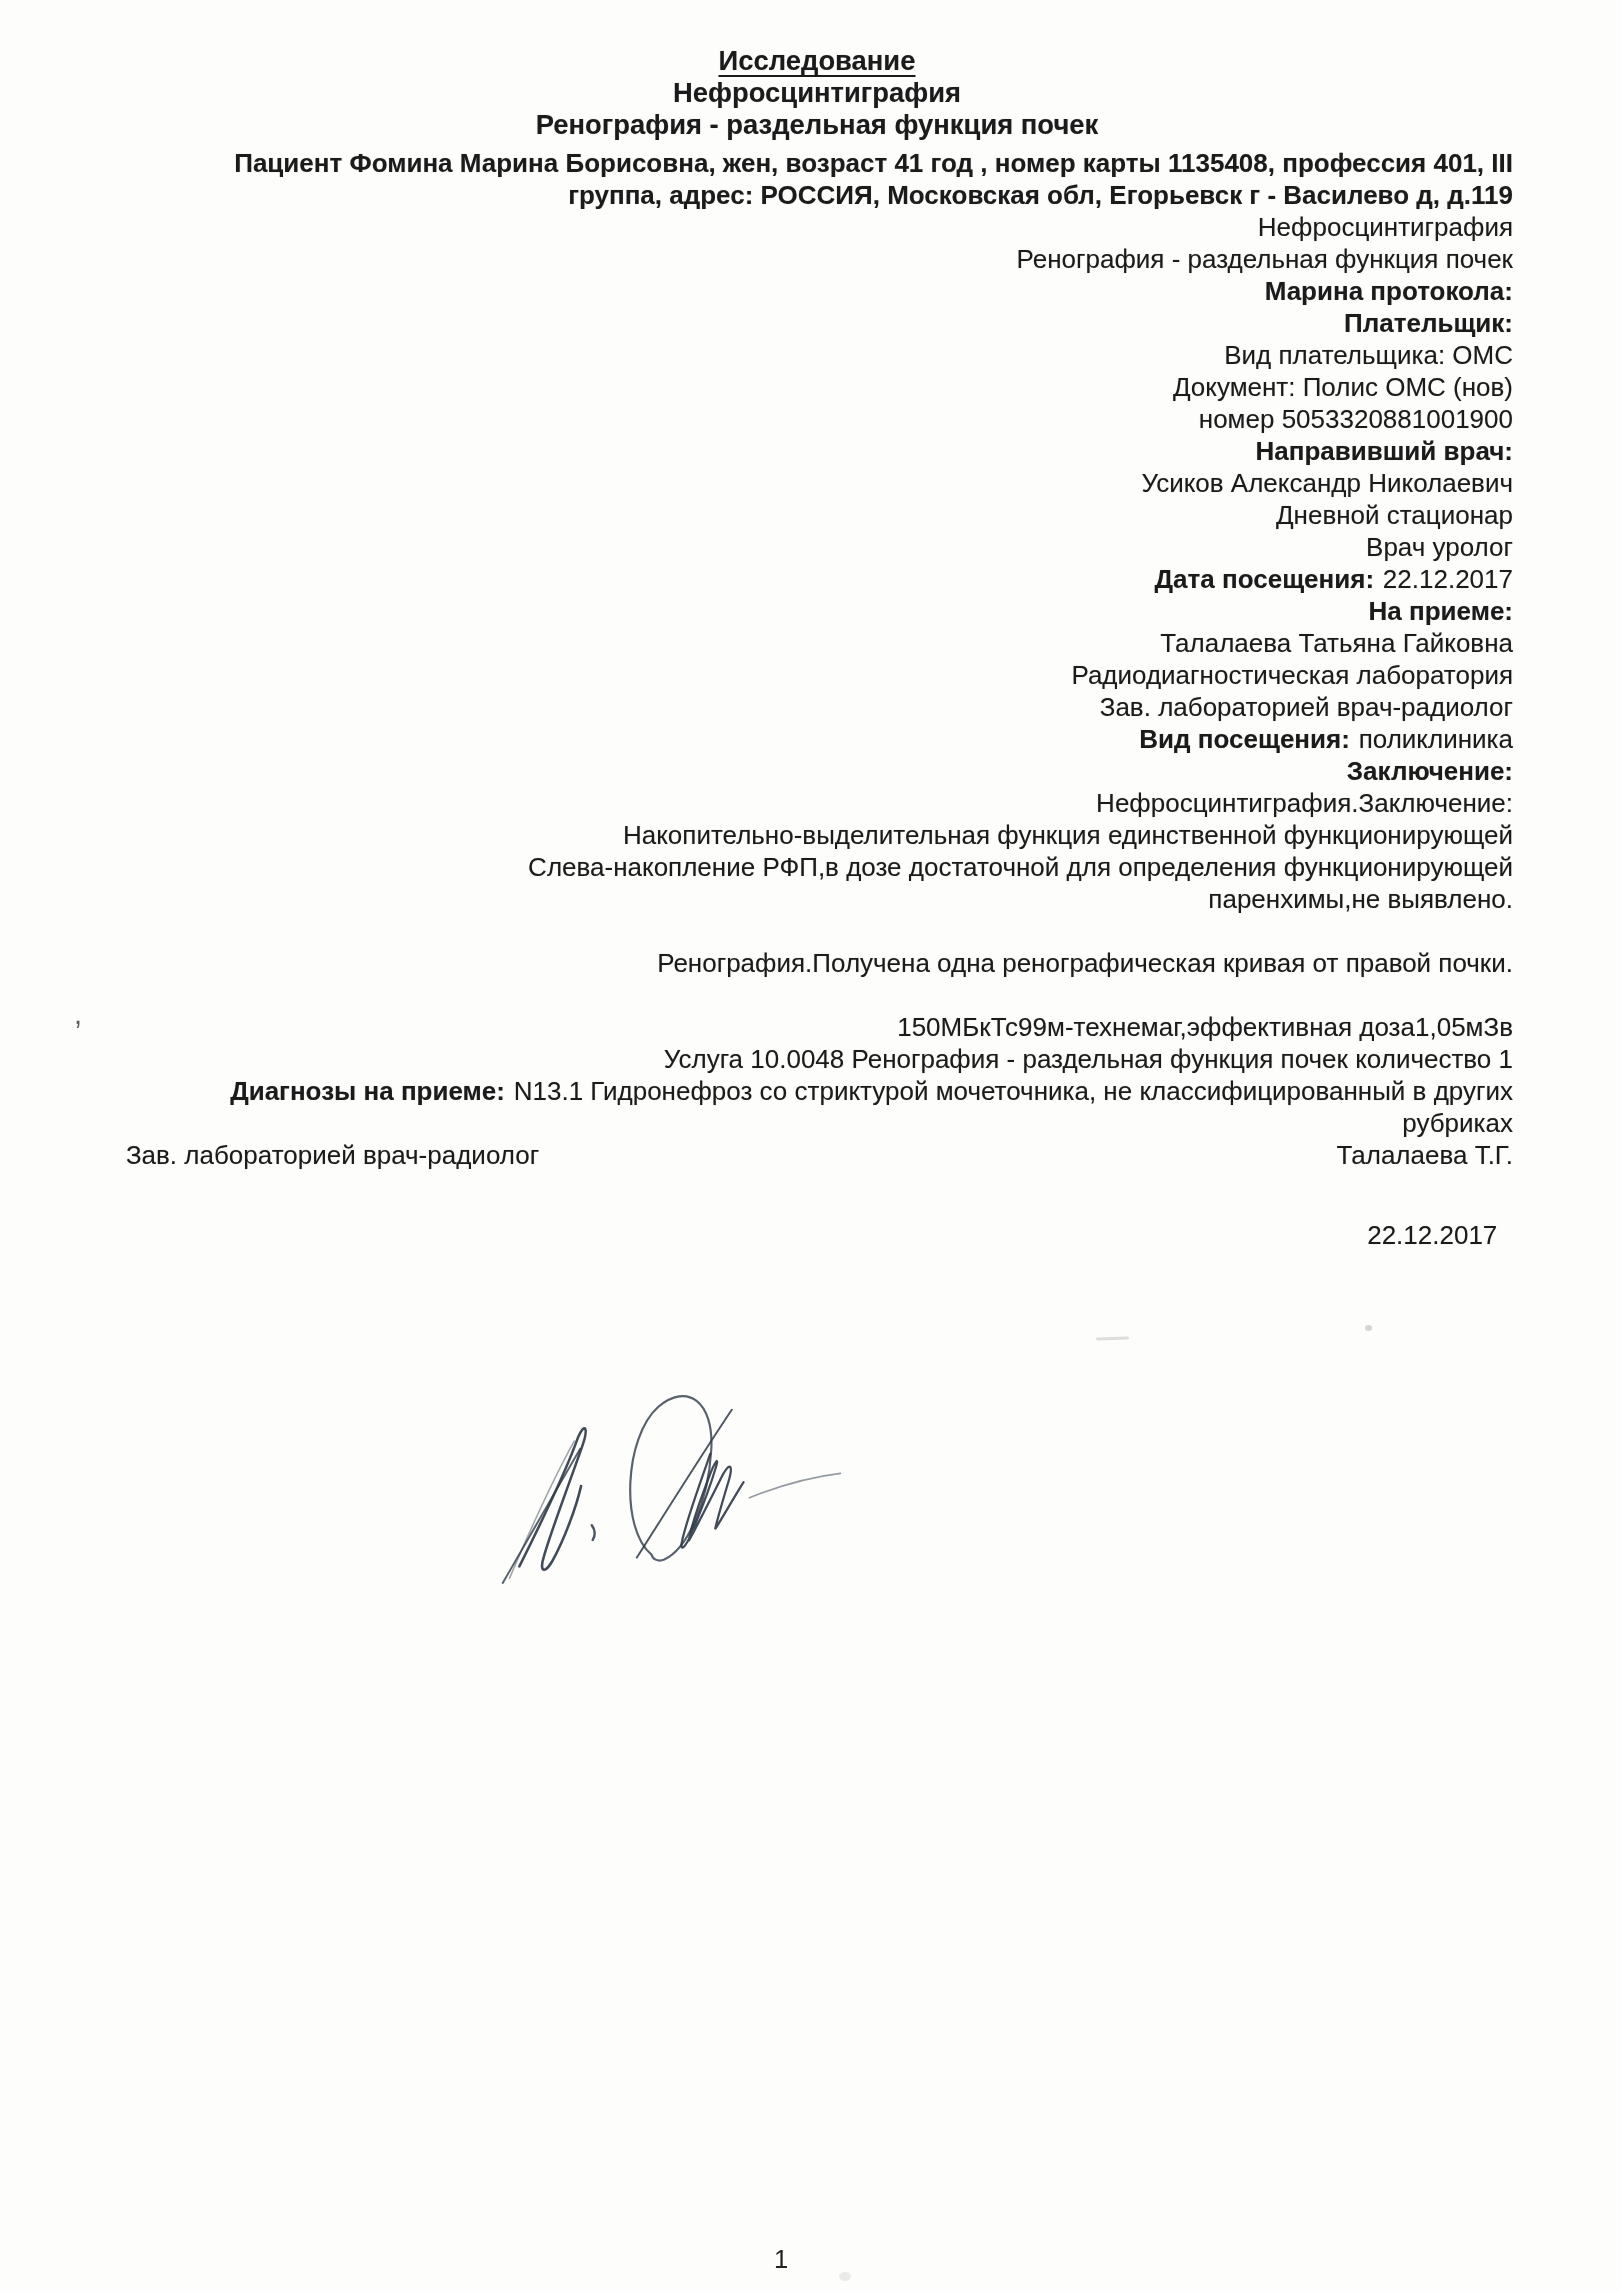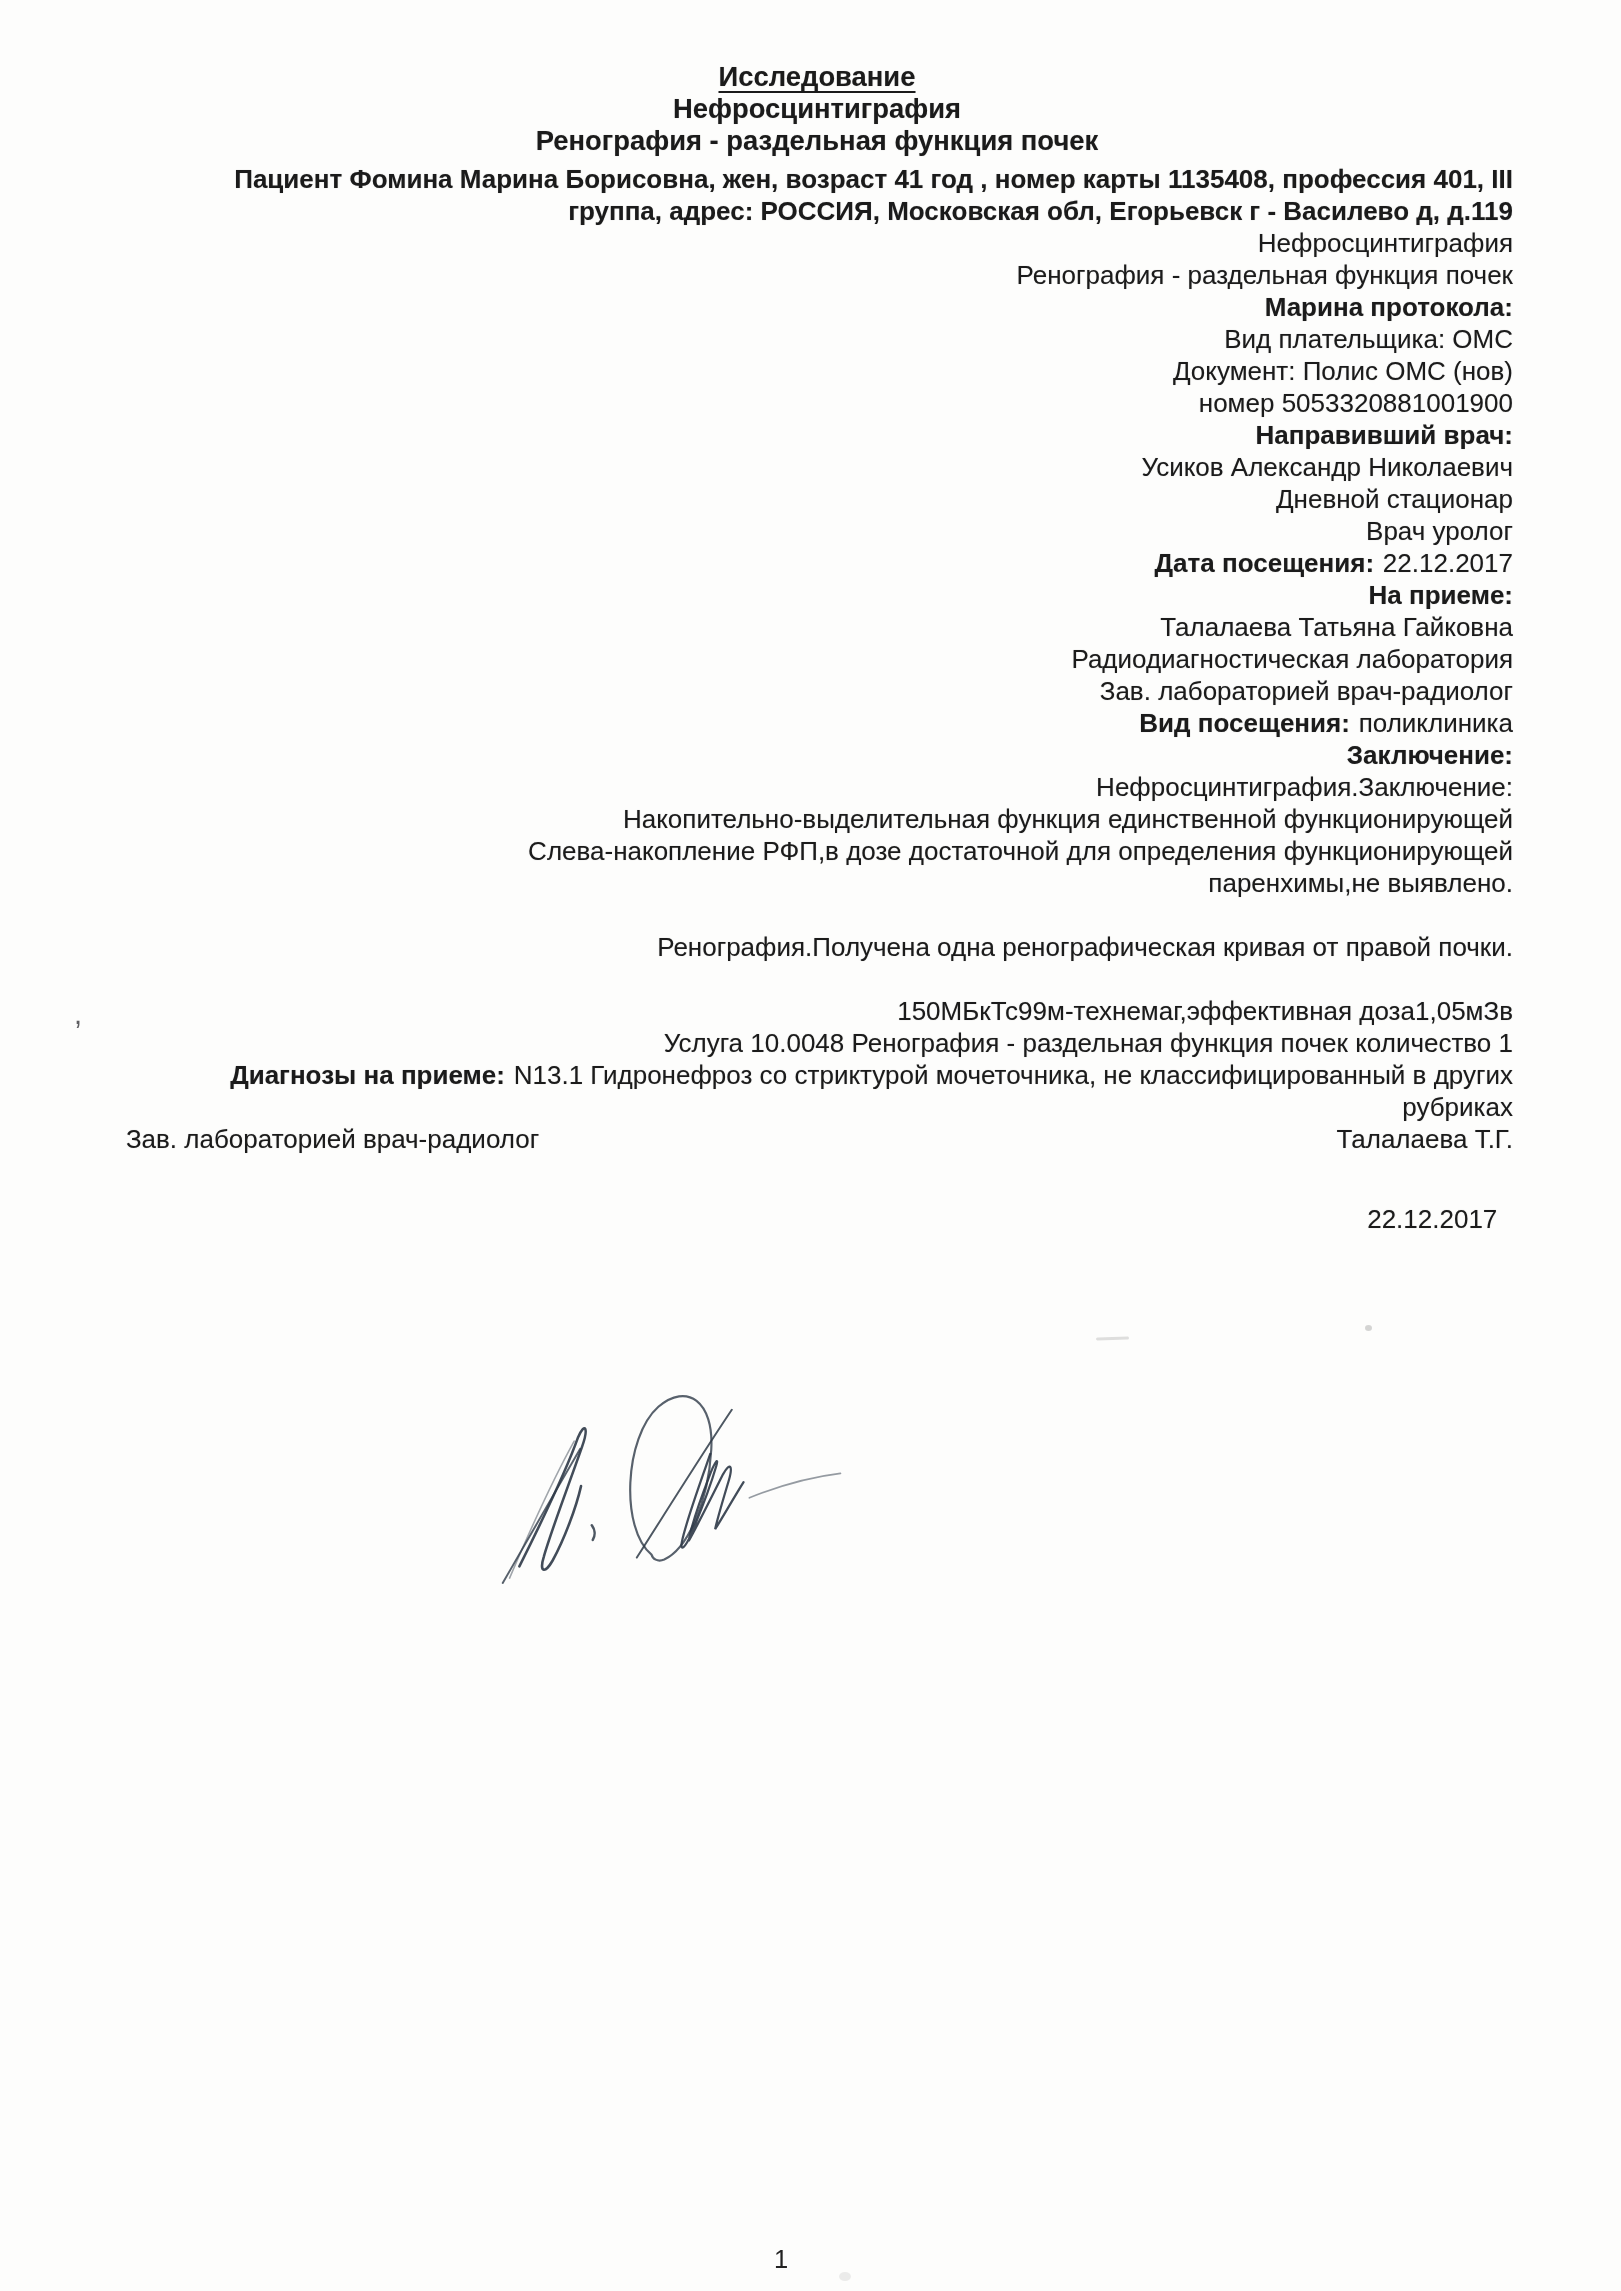--- a/index.html
+++ b/index.html
@@ -6,21 +6,21 @@
   .page{
     position:relative;
     width:1621px;height:2292px;
     margin:0 auto;
     background:#fdfdfc;
     overflow:hidden;
     font-family:"Liberation Sans","DejaVu Sans",sans-serif;
     color:#1b1b1b;
     text-shadow:0 0 1px rgba(20,20,20,.28);
   }
-  .doc{padding:61px 108px 0 121px;}
+  .doc{padding:45px 108px 0 121px;}
   .hdr{ text-align:center; font-weight:bold; font-size:27.4px; line-height:32px; }
   .hdr .title{ text-decoration:underline; text-decoration-thickness:2px; text-underline-offset:4.9px; }
   .body{ margin-top:5.9px; font-size:26px; line-height:32px; }
   .line{ white-space:pre-wrap;text-align:right; }
   .b{ font-weight:bold; }
   .val{ margin-left:8.8px; }
   .sp{ height:32px; }
   .row-between{ display:flex; justify-content:space-between; align-items:baseline; }
   .indent-sm{ padding-left:4.9px; }
   .date-right{ text-align:right; margin-top:48px; padding-right:15.7px; }
@@ -62,20 +62,21 @@
 
     <div class="body">
       <div class="line b">Пациент Фомина Марина Борисовна, жен, возраст 41 год , номер карты 1135408, профессия 401, III</div>
       <div class="line b">группа, адрес: РОССИЯ, Московская обл, Егорьевск г - Василево д, д.119</div>
 
       <div class="line">Нефросцинтиграфия</div>
       <div class="line">Ренография - раздельная функция почек</div>
 
       <div class="line b">Марина протокола:</div>
 
+      <div class="line b">Плательщик:</div>
       <div class="line">Вид плательщика: ОМС</div>
       <div class="line">Документ: Полис ОМС (нов)</div>
       <div class="line">номер 5053320881001900</div>
 
       <div class="line b">Направивший врач:</div>
       <div class="line">Усиков Александр Николаевич</div>
       <div class="line">Дневной стационар</div>
       <div class="line">Врач уролог</div>
 
       <div class="line"><span class="b">Дата посещения:</span><span class="val">22.12.2017</span></div>

